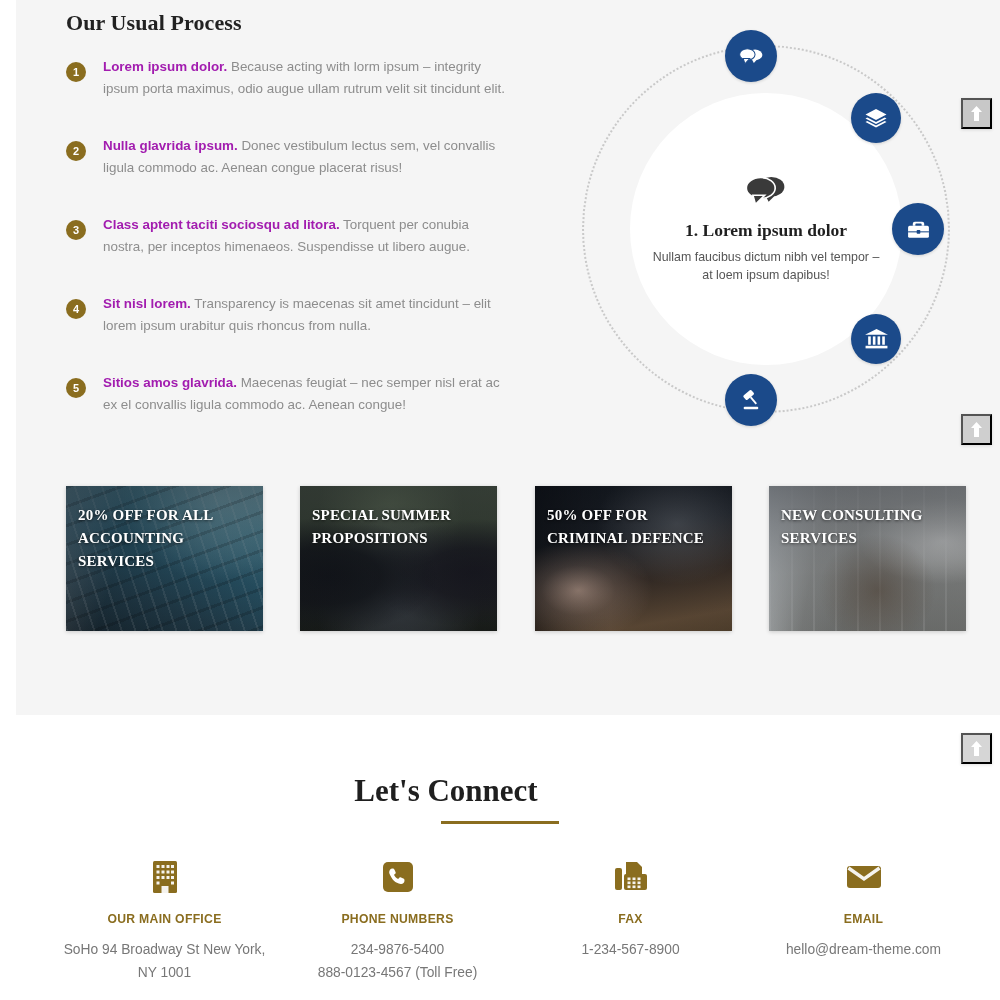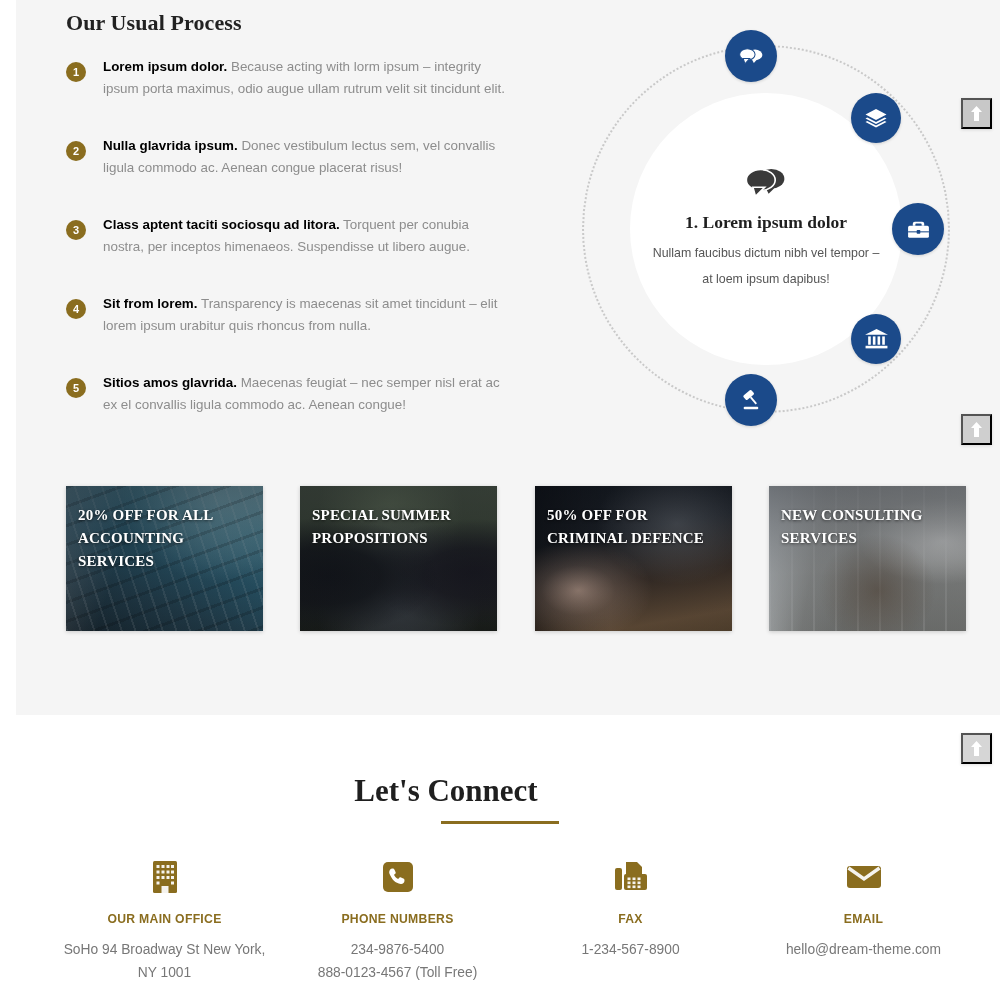--- a/index.html
+++ b/index.html
@@ -33,21 +33,21 @@
     position: absolute; left: 0; top: 6px;
     width: 20px; height: 20px; border-radius: 50%;
     background: #8a6d1f; color: #ffffff;
     font-size: 11px; font-weight: bold;
     display: flex; align-items: center; justify-content: center;
     line-height: 1;
   }
   .item-text {
     font-size: 13.4px; line-height: 22px; color: #8d8d8d;
   }
-  .item-text b { color: #000000; font-weight: bold; }
+  .item-text b { color: #a21caf; font-weight: bold; }
 
   
   .diagram {
     position: absolute; left: 554px; top: 33px;
     width: 392px; height: 392px;
   }
   .dotted-ring {
     position: absolute; left: 12px; top: 12px;
     width: 368px; height: 368px;
     border: 2px dotted #c9c9c9;
@@ -62,21 +62,21 @@
     text-align: center;
   }
   .center-icon { width: 42px; height: 32px; margin-bottom: 14px; }
   .center-icon svg { width: 100%; height: 100%; display: block; }
   .center-title {
     font-family: "Liberation Serif", serif;
     font-size: 17.5px; font-weight: bold; color: #1f1f1f;
     margin-bottom: 7px;
   }
   .center-desc {
-    font-size: 12.4px; line-height: 26px; color: #555555;
+    font-size: 12.4px; line-height: 18px; color: #555555;
     width: 230px;
   }
 
   .node {
     position: absolute; border-radius: 50%;
     background: #1b4a8a;
     display: flex; align-items: center; justify-content: center;
     box-shadow: 0 1px 3px rgba(0,0,0,0.15);
   }
   .node svg { display: block; }
@@ -225,21 +225,21 @@
         <p class="item-text"><b>Nulla glavrida ipsum.</b><span> Donec vestibulum lectus sem, vel convallis ligula commodo ac. Aenean congue placerat risus!</span></p>
       </div>
 
       <div class="process-item">
         <span class="num-badge">3</span>
         <p class="item-text"><b>Class aptent taciti sociosqu ad litora.</b><span> Torquent per conubia nostra, per inceptos himenaeos. Suspendisse ut libero augue.</span></p>
       </div>
 
       <div class="process-item">
         <span class="num-badge">4</span>
-        <p class="item-text"><b>Sit from lorem.</b><span> Transparency is maecenas sit amet tincidunt – elit lorem ipsum urabitur quis rhoncus from nulla.</span></p>
+        <p class="item-text"><b>Sit nisl lorem.</b><span> Transparency is maecenas sit amet tincidunt – elit lorem ipsum urabitur quis rhoncus from nulla.</span></p>
       </div>
 
       <div class="process-item">
         <span class="num-badge">5</span>
         <p class="item-text"><b>Sitios amos glavrida.</b><span> Maecenas feugiat – nec semper nisl erat ac ex el convallis ligula commodo ac. Aenean congue!</span></p>
       </div>
 
     </div>
 
     <div class="diagram">

